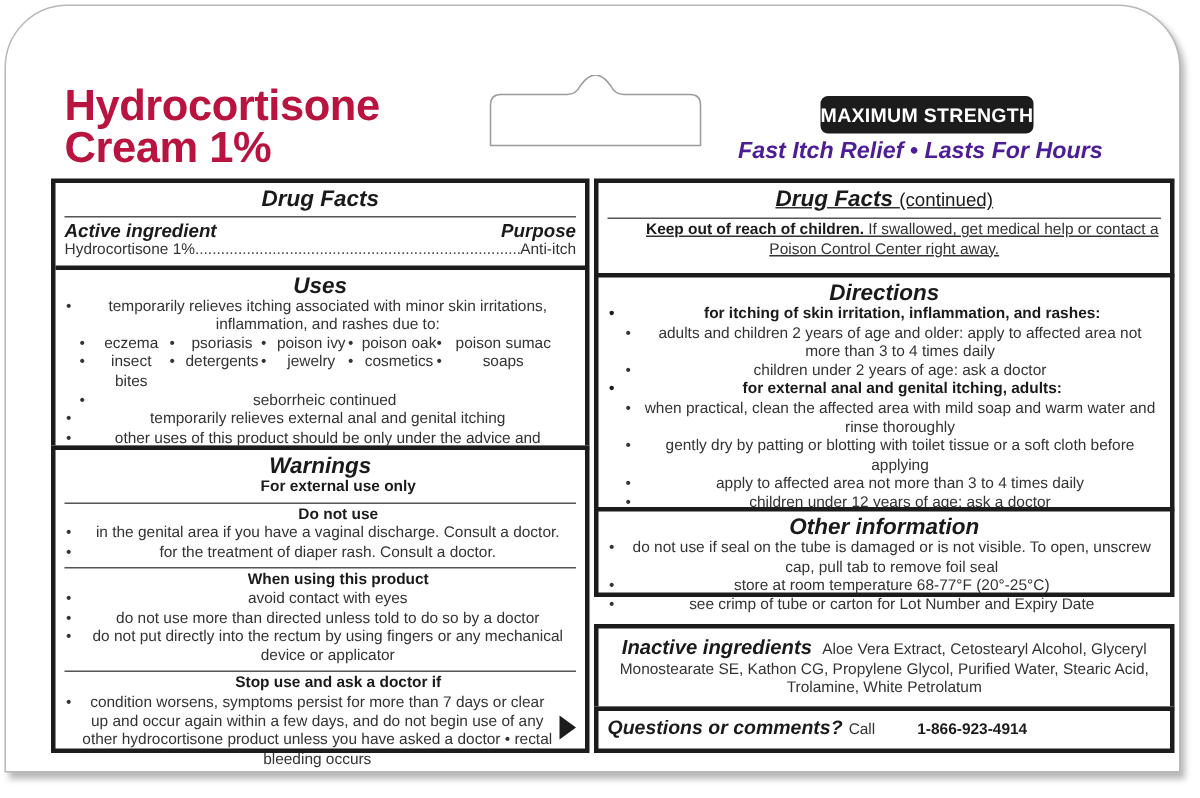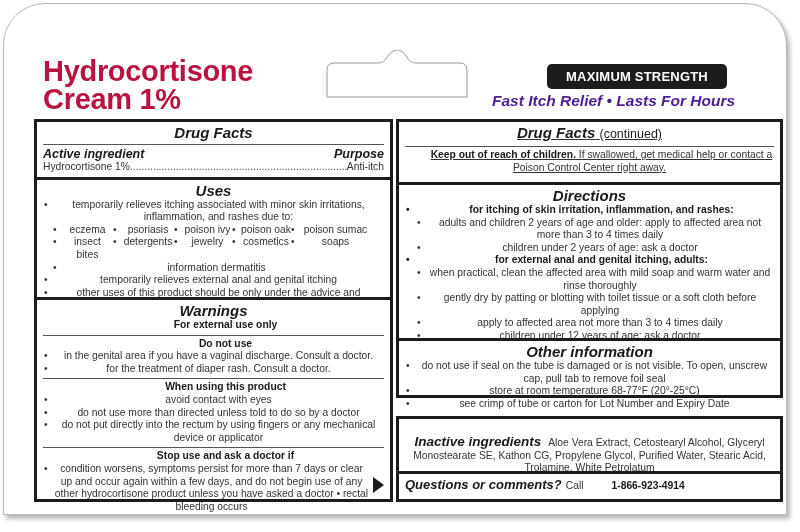--- a/index.html
+++ b/index.html
@@ -19,21 +19,21 @@
   .hang-tab svg { width: 100%; height: 100%; }
 
   .brand-title {
     position: absolute; left: 43px; top: 57px;
     color: #b8143f; font-weight: bold; font-size: 29px; line-height: 28px;
     letter-spacing: -0.3px;
   }
   .brand-title div { display: block; }
 
   .badge {
-    position: absolute; left: 547px; top: 64px; width: 180px; height: 25px;
+    position: absolute; left: 547px; top: 64px; width: 142px; height: 25px;
     background: #1c1c1c; color: #fff; border-radius: 5px;
     font-weight: bold; font-size: 13px; line-height: 25px; text-align: center;
     letter-spacing: 0.2px;
   }
   .tagline {
     position: absolute; left: 492px; top: 92px; width: 256px;
     font-style: italic; font-weight: bold; font-size: 15.5px; color: #4c1d95;
     white-space: nowrap;
   }
 
@@ -118,21 +118,21 @@
       <span>eczema</span>
       <span>psoriasis</span>
       <span>poison ivy</span>
       <span>poison oak</span>
       <span>poison sumac</span>
       <span>insect bites</span>
       <span>detergents</span>
       <span>jewelry</span>
       <span>cosmetics</span>
       <span>soaps</span>
-      <span style="grid-column: span 5;">information dermatitis</span>
+      <span style="grid-column: span 5;">seborrheic continued</span>
     </div>
     <ul>
       <li>temporarily relieves external anal and genital itching</li>
       <li>other uses of this product should be only under the advice and supervision of a doctor</li>
     </ul>
   </div>
 
   <div class="box" style="top:178px; height:205px;">
     <div class="hdr">Warnings</div>
     <div class="bold">For external use only</div>
@@ -187,21 +187,21 @@
 
   <div class="box" style="top:219px; height:60px;">
     <div class="hdr">Other information</div>
     <ul>
       <li>do not use if seal on the tube is damaged or is not visible. To open, unscrew cap, pull tab to remove foil seal</li>
       <li>store at room temperature 68-77°F (20°-25°C)</li>
       <li>see crimp of tube or carton for Lot Number and Expiry Date</li>
     </ul>
   </div>
 
-  <div class="box" style="top:297px; height:58px; padding-top:16px;">
+  <div class="box" style="top:297px; height:58px; padding-top:6px;">
     <span class="h2" style="font-size:13.5px;">Inactive ingredients</span>
     <span style="margin-left:4px;">Aloe Vera Extract, Cetostearyl Alcohol, Glyceryl Monostearate SE, Kathon CG, Propylene Glycol, Purified Water, Stearic Acid, Trolamine, White Petrolatum</span>
   </div>
 
   <div class="box" style="top:352px; height:31px; padding-top:5px;">
     <div class="qline">
       <span class="q">Questions or comments?</span>
       <span>Call</span>
       <span class="bold">1-866-923-4914</span>
     </div>

